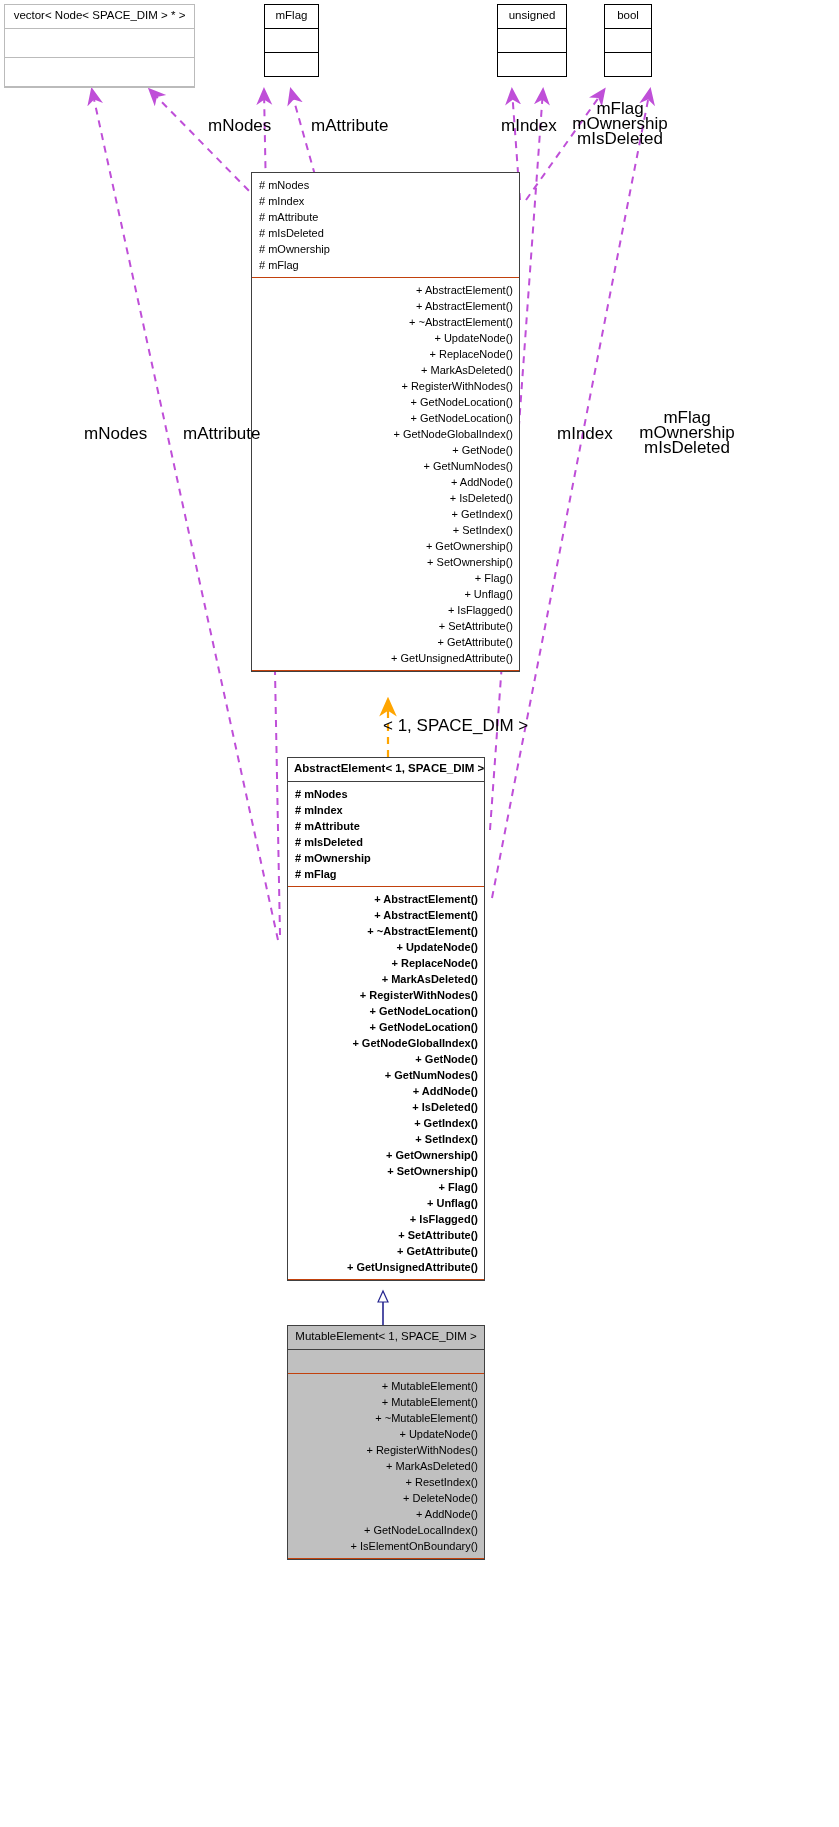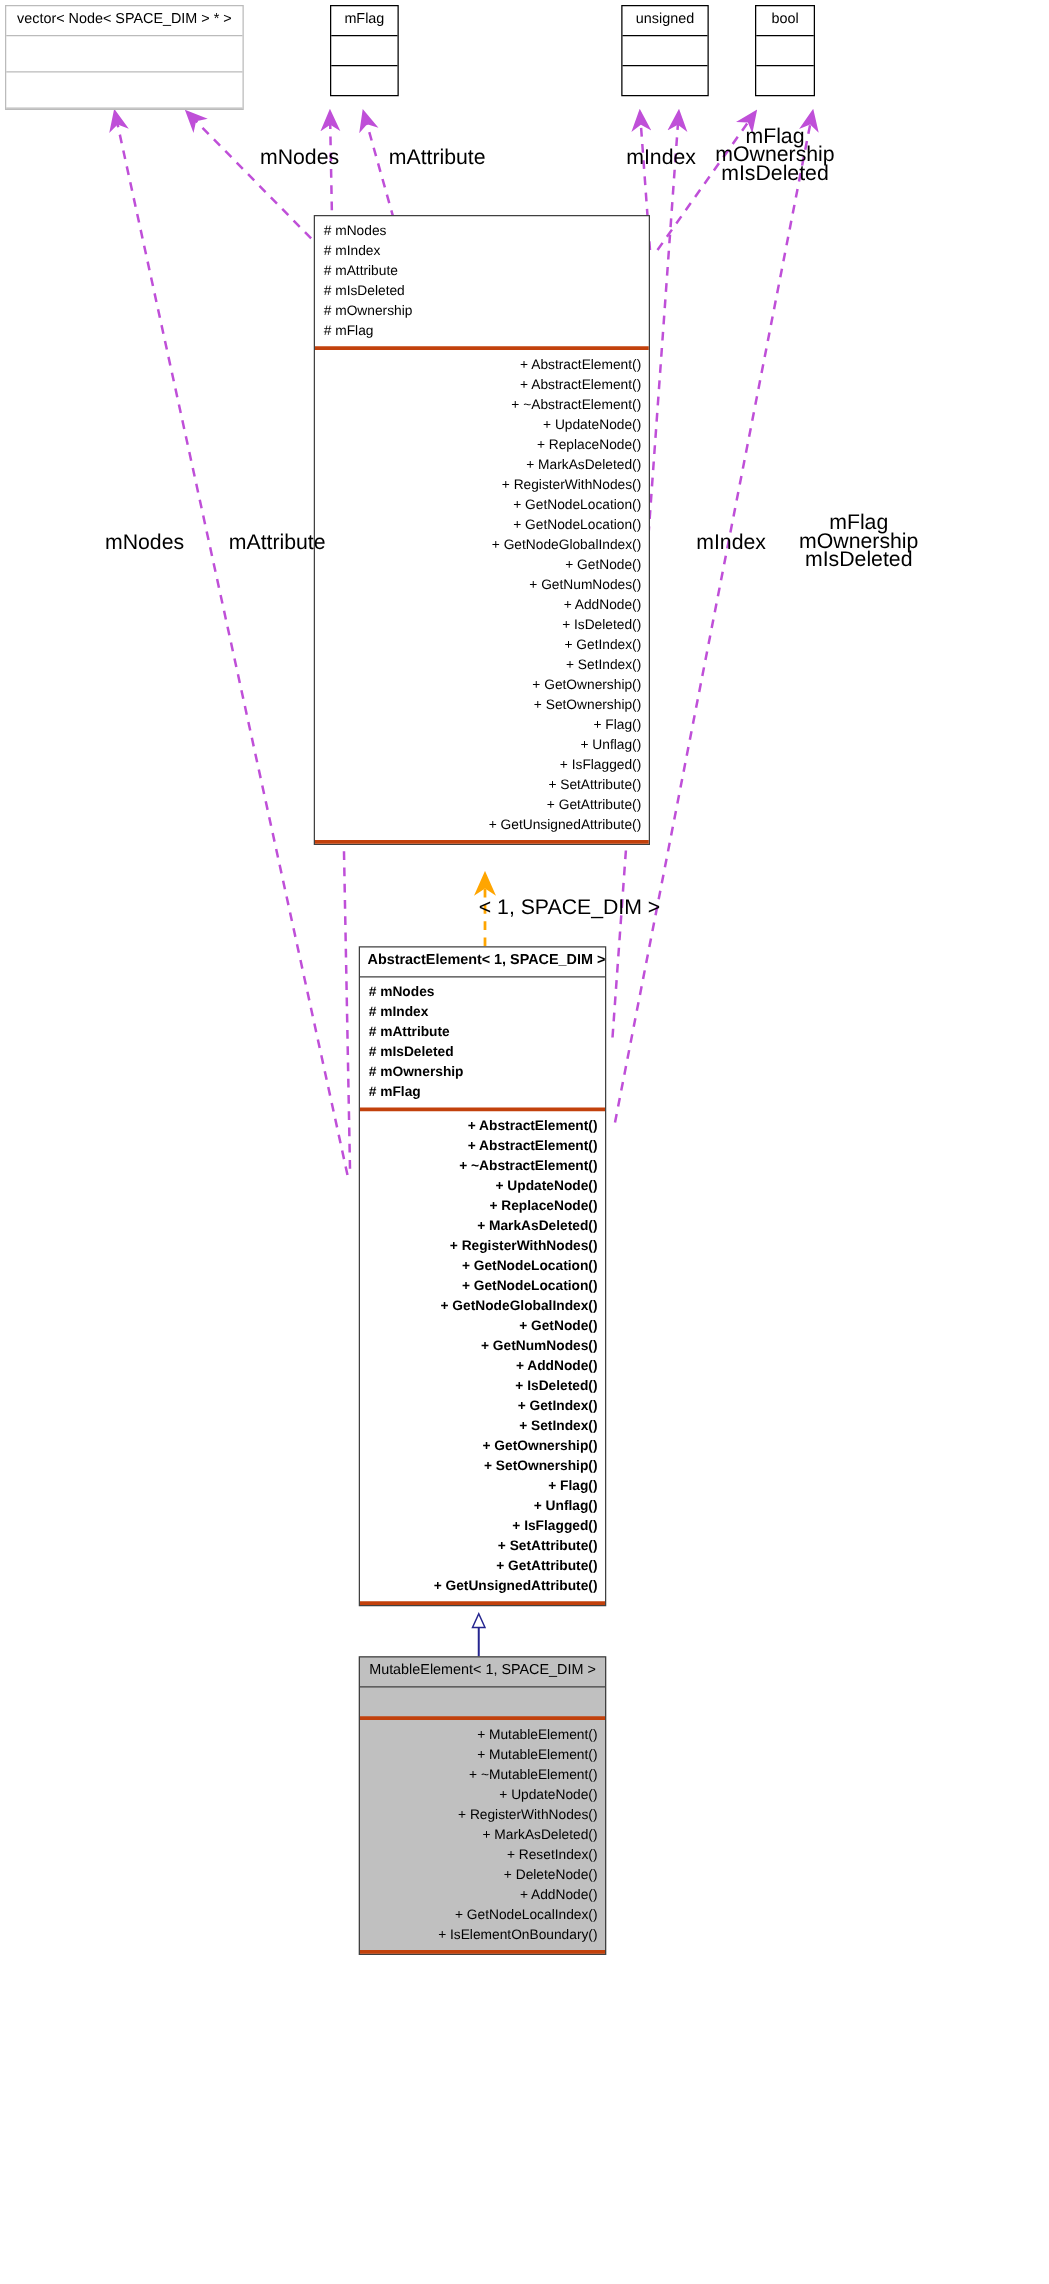--- a/index.html
+++ b/index.html
@@ -67,21 +67,21 @@
   }
   .uml-section.last {
     border-bottom: none;
     text-align: right;
   }
   .external > .uml-section {
     border-bottom: 1px solid #bbbbbb;
   }
   .thick > .uml-section,
   .highlight > .uml-section {
-    border-bottom: 3px solid #c2410c;
+    border-bottom: 1px solid #c2410c;
   }
   .uml-row {
     white-space: nowrap;
     padding: 0 6px 0 7px;
     height: 16px;
     line-height: 16px;
     font-size: 11px;
   }
   .uml-section.empty {
     height: 28px;

